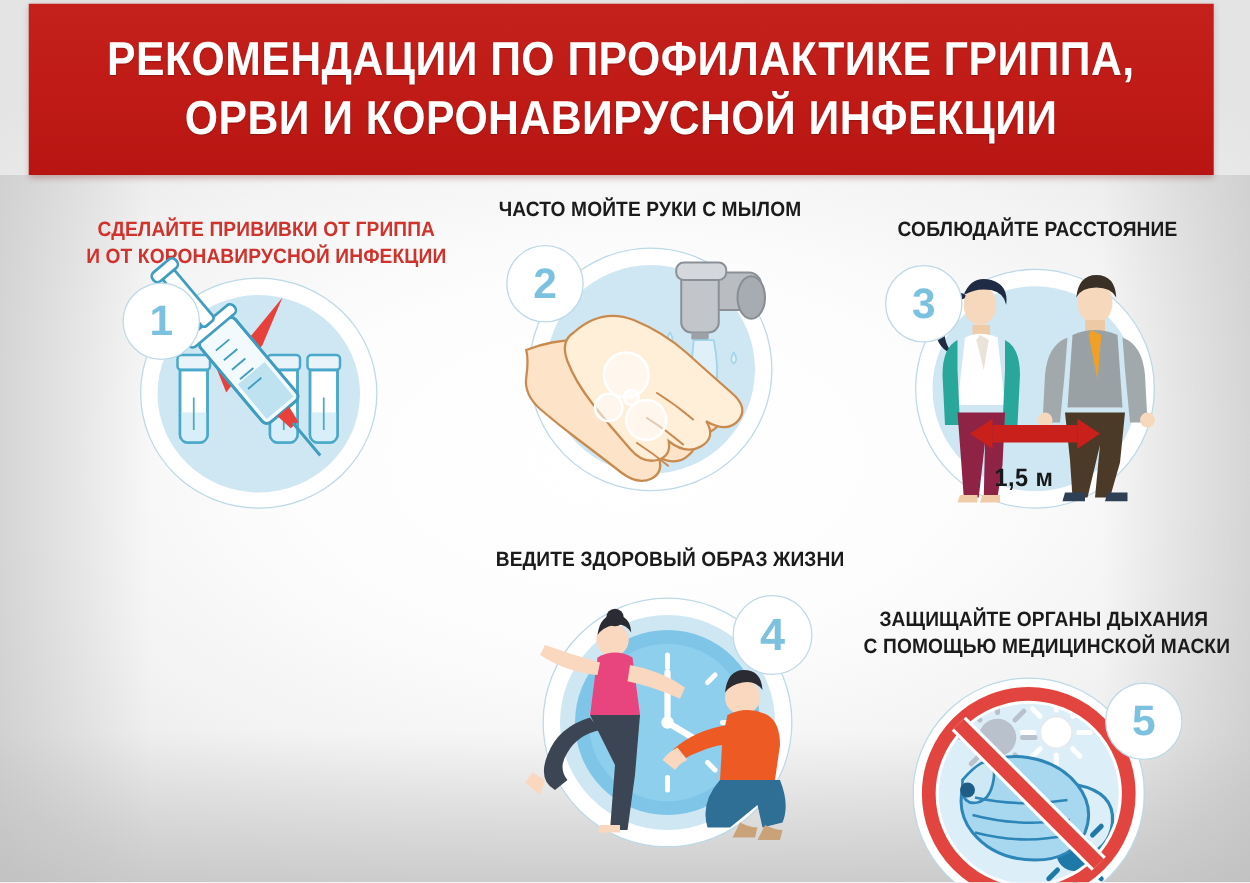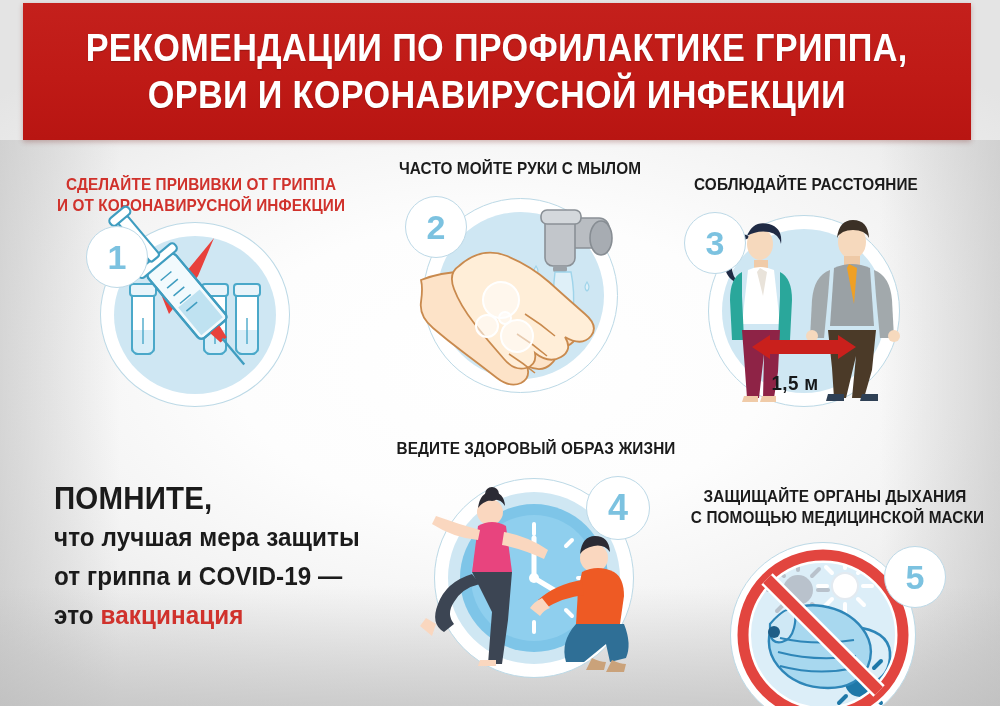--- a/index.html
+++ b/index.html
@@ -147,21 +147,21 @@
   <div class="bg-base"></div>
   <div class="bg-vig-l"></div>
   <div class="bg-vig-r"></div>
   <div class="bg-vig-b"></div>
 
   <div class="header">
     <div class="header-line">РЕКОМЕНДАЦИИ ПО ПРОФИЛАКТИКЕ ГРИППА,</div>
     <div class="header-line">ОРВИ И КОРОНАВИРУСНОЙ ИНФЕКЦИИ</div>
   </div>
 
-  <div class="card" style="left:36px; top:168px; width:330px; height:260px;">
+  <div class="card" style="left:48px; top:168px; width:330px; height:260px;">
     <div class="caption red" style="left:0; top:6px; width:330px;">СДЕЛАЙТЕ ПРИВИВКИ ОТ ГРИППА</div>
     <div class="caption red" style="left:0; top:27px; width:330px;">И ОТ КОРОНАВИРУСНОЙ ИНФЕКЦИИ</div>
 
     <div class="circle-wrap" style="left:50px; top:54px; width:220px; height:185px;">
       <div class="ring" style="width:190px; height:185px; left:14px;"></div>
       <div class="disc" style="left:28px; top:14px; width:162px; height:158px;"></div>
 
       <svg width="220" height="185" viewBox="0 0 220 185" style="position:absolute;left:0;top:0;">
 
         <g stroke="#4aa8c9" stroke-width="2" fill="#ffffff">
@@ -255,21 +255,21 @@
           <circle cx="100" cy="122" r="6"></circle>
         </g>
       </svg>
 
       <div class="badge" style="left:0; top:0; width:62px; height:62px; font-size:34px;">
         <span>2</span>
       </div>
     </div>
   </div>
 
-  <div class="card" style="left:656px; top:168px; width:300px; height:260px;text-decoration:underline;">
+  <div class="card" style="left:680px; top:168px; width:300px; height:260px;text-decoration:underline;">
     <div class="caption" style="left:0; top:6px; width:300px;">СОБЛЮДАЙТЕ РАССТОЯНИЕ</div>
 
     <div class="circle-wrap" style="left:28px; top:44px; width:240px; height:200px;">
       <div class="ring" style="width:192px; height:192px; left:24px; top:3px;"></div>
       <div class="disc" style="left:38px; top:17px; width:164px; height:164px;"></div>
 
       <svg width="240" height="200" viewBox="0 0 240 200" style="position:absolute;left:0;top:0;">
 
         <g>
           <path d="M66 26 q-16 4 -18 22 q-2 16 8 24 q-14 -4 -16 -20 q-2 -20 14 -28 q8 -4 12 2 z" fill="#1f2a44"></path>
@@ -443,22 +443,14 @@
           <line x1="57" y1="37" x2="169" y2="149" stroke="#e2453f" stroke-width="11"></line>
         </g>
       </svg>
 
       <div class="badge" style="left:174px; top:4px; width:62px; height:62px; font-size:34px;">
         <span>5</span>
       </div>
     </div>
   </div>
 
-  <div class="remember">
-    <div class="lead">ПОМНИТЕ,</div>
-    <div class="body">что лучшая мера защиты</div>
-    <div class="body">от гриппа и COVID-19 —</div>
-    <div class="body">
-      <span>это </span><span class="accent">вакцинация</span>
-    </div>
-  </div>
 
 </div>
 
 </body></html>

